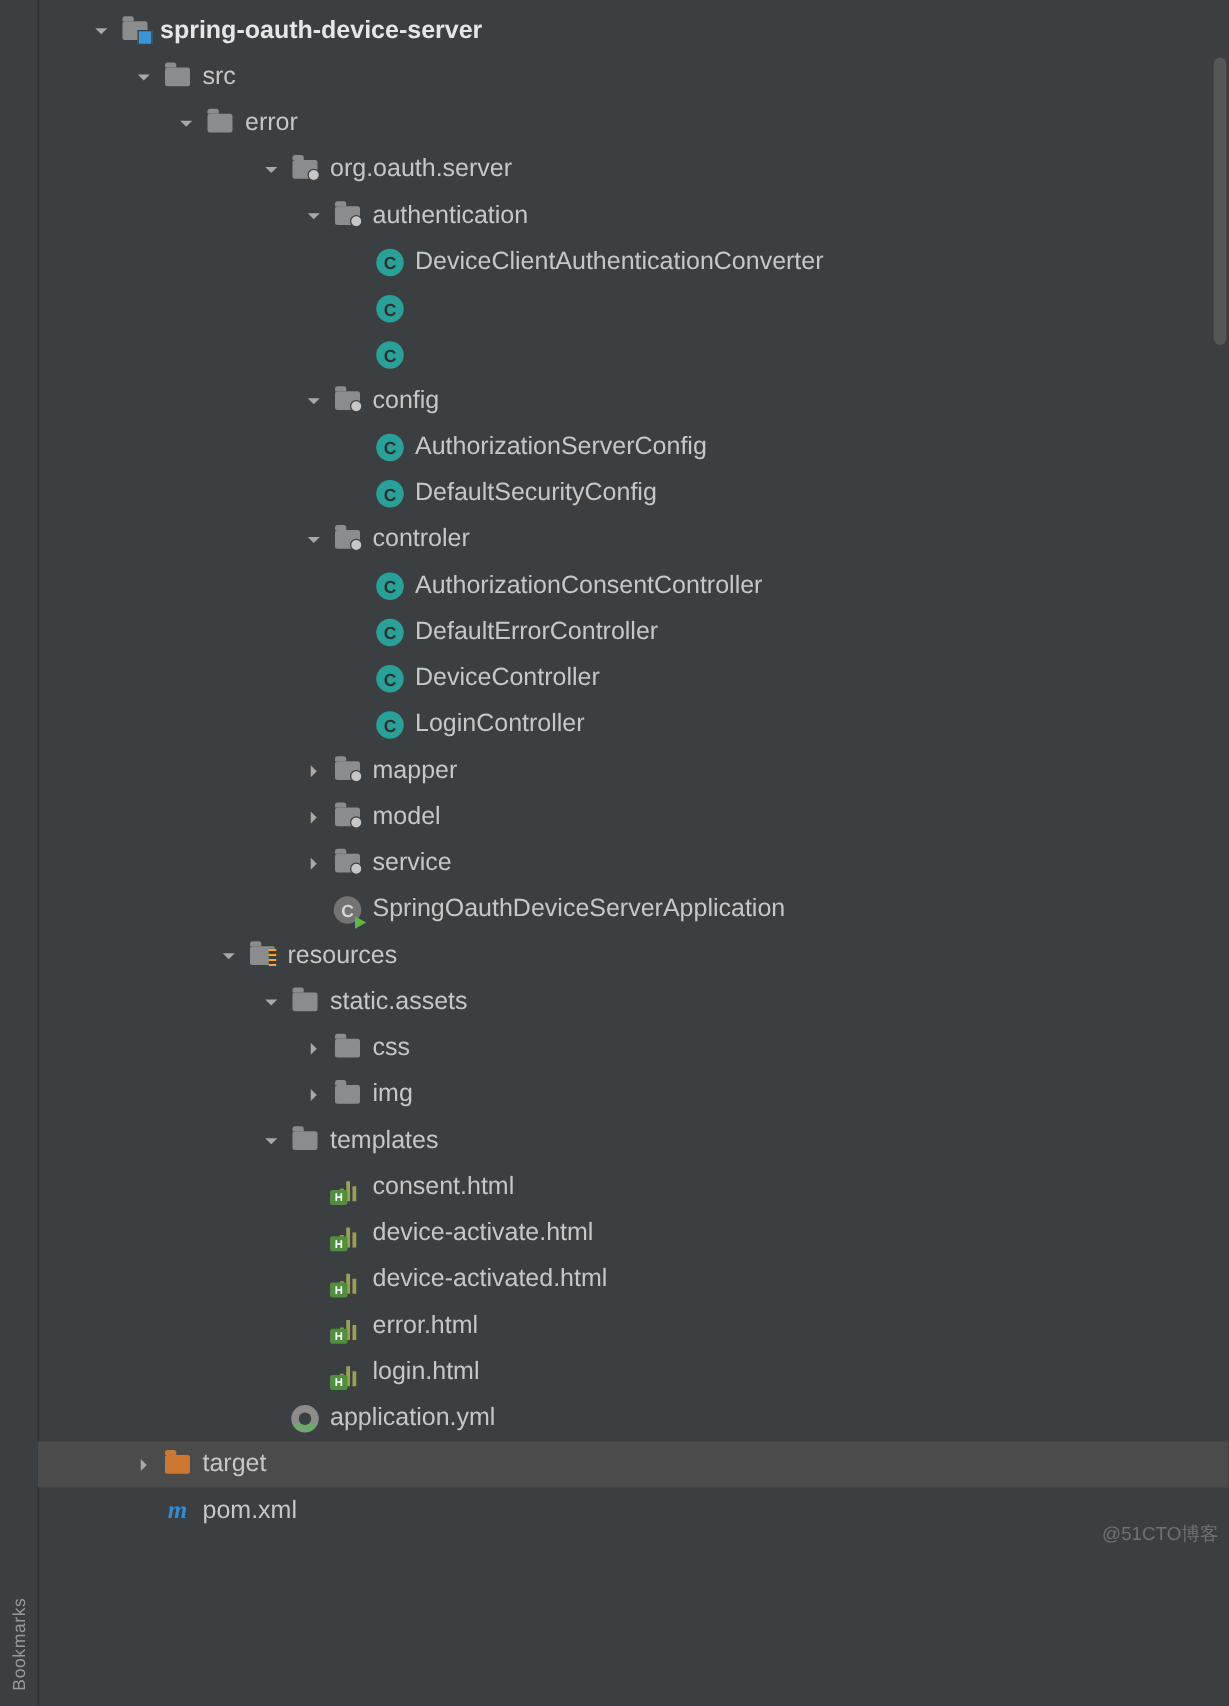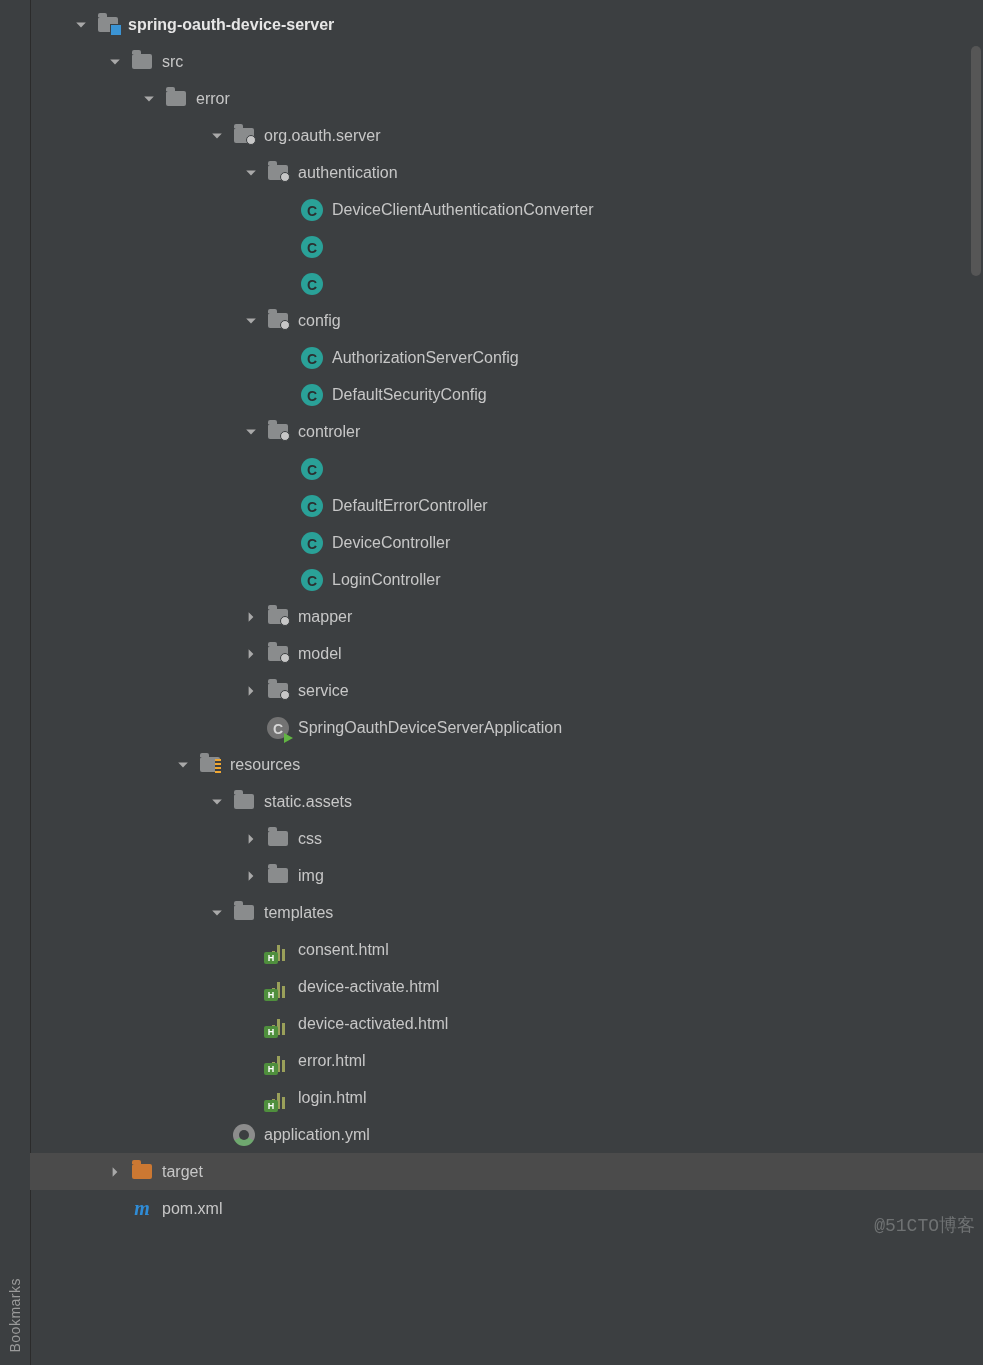--- a/index.html
+++ b/index.html
@@ -48,33 +48,33 @@
     width:22px;height:22px;display:inline-flex;align-items:center;justify-content:center;
     color:#a9a9a9;flex:0 0 22px;
   }
   .arrow svg{width:12px;height:12px;fill:#a9a9a9;}
   .arrow.empty{visibility:hidden;}
   .icon{
     width:24px;height:24px;display:inline-flex;align-items:center;justify-content:center;
     margin:0 8px 0 4px;flex:0 0 24px;
   }
   .label{
-    font-size:16px;
+    font-size:20px;
     color:#c7c7c7;
   }
   .label.bold{font-weight:700;color:#e6e6e6;}
   .scrollbar-track{
     position:absolute;right:0;top:6px;width:14px;height:300px;
   }
   .scrollbar-thumb{
     position:absolute;right:2px;top:40px;width:10px;height:230px;
     background:#565656;border-radius:5px;
   }
   .watermark{
-    position:absolute;right:8px;bottom:128px;color:#6f7273;font-size:18px;font-family:Liberation Mono, monospace;
+    position:absolute;right:8px;bottom:128px;color:#6f7273;font-size:15px;
   }
   
   .folder{
     width:20px;height:15px;position:relative;
   }
   .folder:before{
     content:"";position:absolute;left:0;top:-4px;width:9px;height:4px;border-radius:2px 2px 0 0;
     background:inherit;
   }
   .folder-grey{background:#8a8c8d;}
@@ -281,20 +281,21 @@
       <span class="label">controler</span>
     </div>
     <div class="row">
       <span class="pad" style="width: 244px;"></span>
       <span class="arrow empty"></span>
       <span class="icon">
         <span class="class-icon">
           <span class="c">C</span>
         </span>
       </span>
+      <span class="label">AuthorizationConsentController</span>
     </div>
     <div class="row">
       <span class="pad" style="width: 244px;"></span>
       <span class="arrow empty"></span>
       <span class="icon">
         <span class="class-icon">
           <span class="c">C</span>
         </span>
       </span>
       <span class="label">DefaultErrorController</span>

